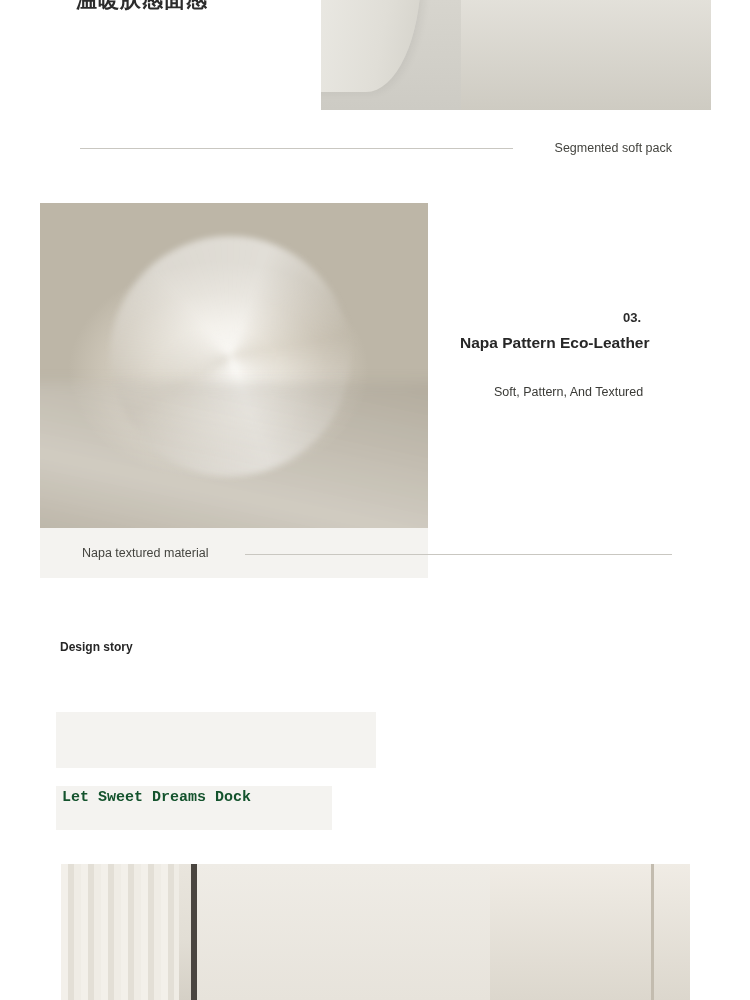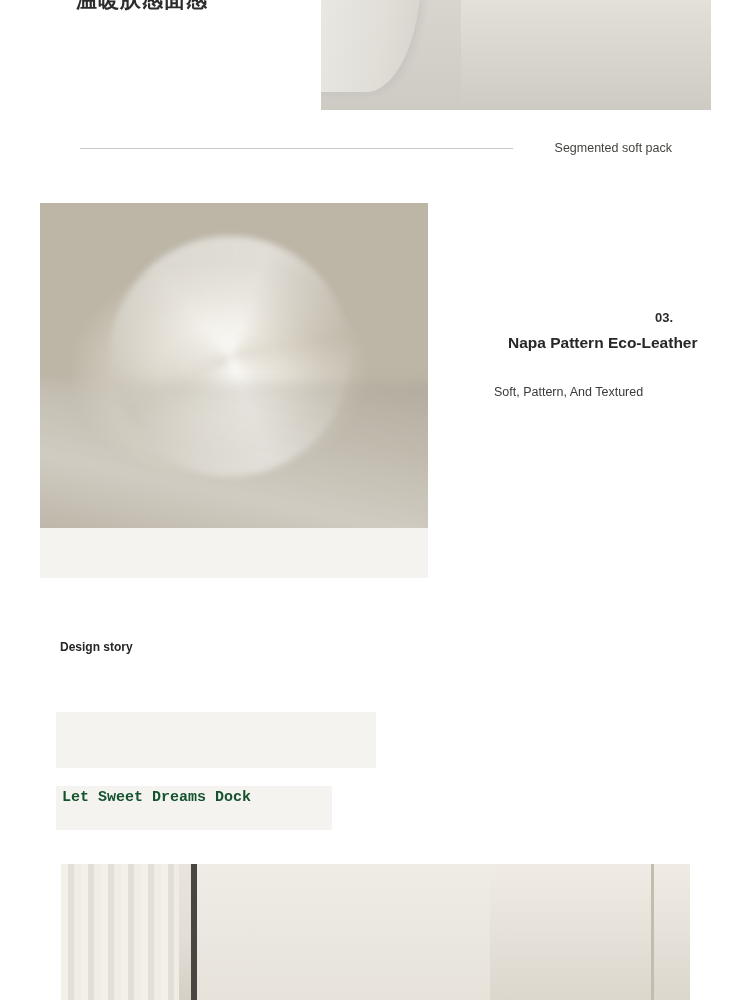--- a/index.html
+++ b/index.html
@@ -177,34 +177,33 @@
     background: #c9c7c1;
   }
 
   .s2-num {
     position: absolute;
     left: 623px;
     top: 310px;
     font-size: 13px;
     font-weight: 700;
     color: #2b2b2b;
-    margin-left: 32px;
   }
   .s2-num-bg {
     position: absolute;
     left: 613px;
     top: 303px;
     width: 67px;
     height: 64px;
     background: #f4f3f0;
     z-index: -1;
   }
   .s2-title {
     position: absolute;
-    left: 508px;
+    left: 460px;
     top: 333px;
     width: 200px;
     font-size: 15.5px;
     font-weight: 700;
     line-height: 1.32;
     color: #272727;
   }
   .s2-sub-bg {
     position: absolute;
     left: 488px;
@@ -344,20 +343,24 @@
     <div class="s1-caption-line"></div>
     <div class="s1-caption-text">Segmented soft pack</div>
   </div>
 
   <div class="s2-bg"></div>
 
   <div class="s2-photo">
     <div class="silk"></div>
   </div>
 
+  <div class="s2-caption-row">
+    <div class="s2-caption-text">Napa textured material</div>
+    <div class="s2-caption-line"></div>
+  </div>
 
   <div class="s2-num-bg"></div>
   <div class="s2-num">03.</div>
 
   <div class="s2-title">Napa Pattern Eco-Leather</div>
 
   <div class="s2-sub-bg"></div>
   <div class="s2-sub">Soft, Pattern, And Textured</div>
 
   <div class="s3-label">Design story</div>

